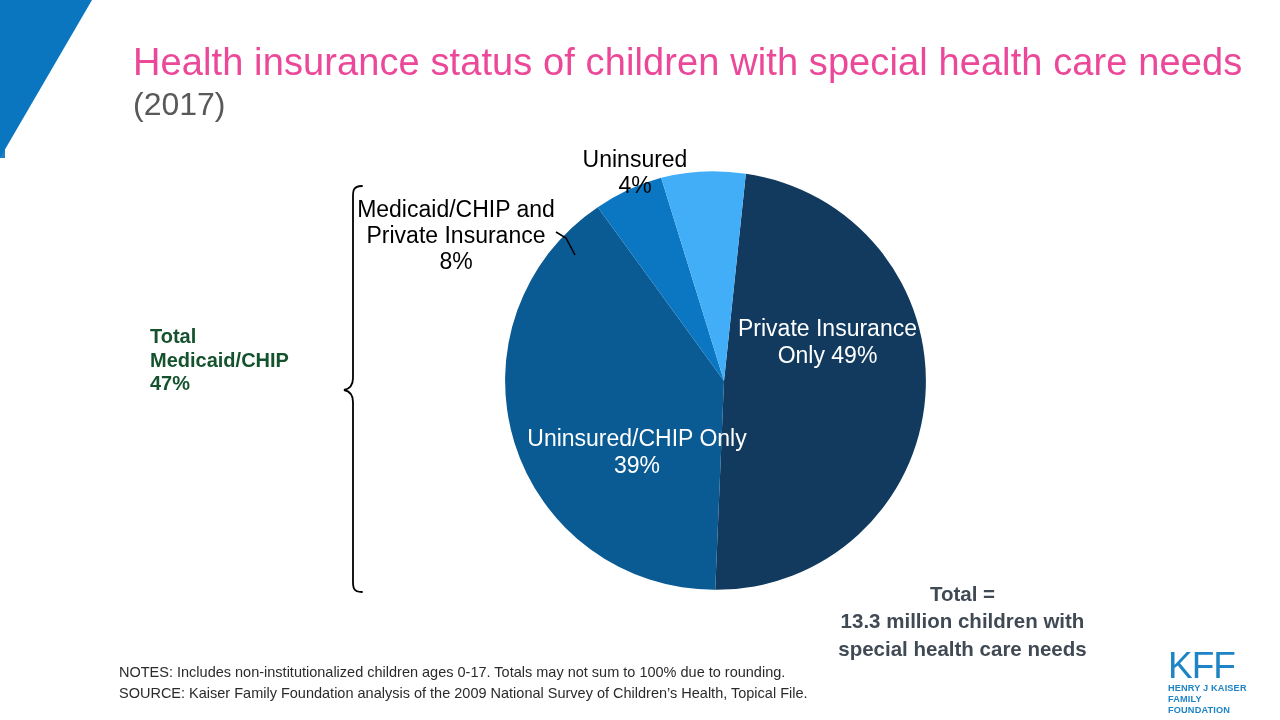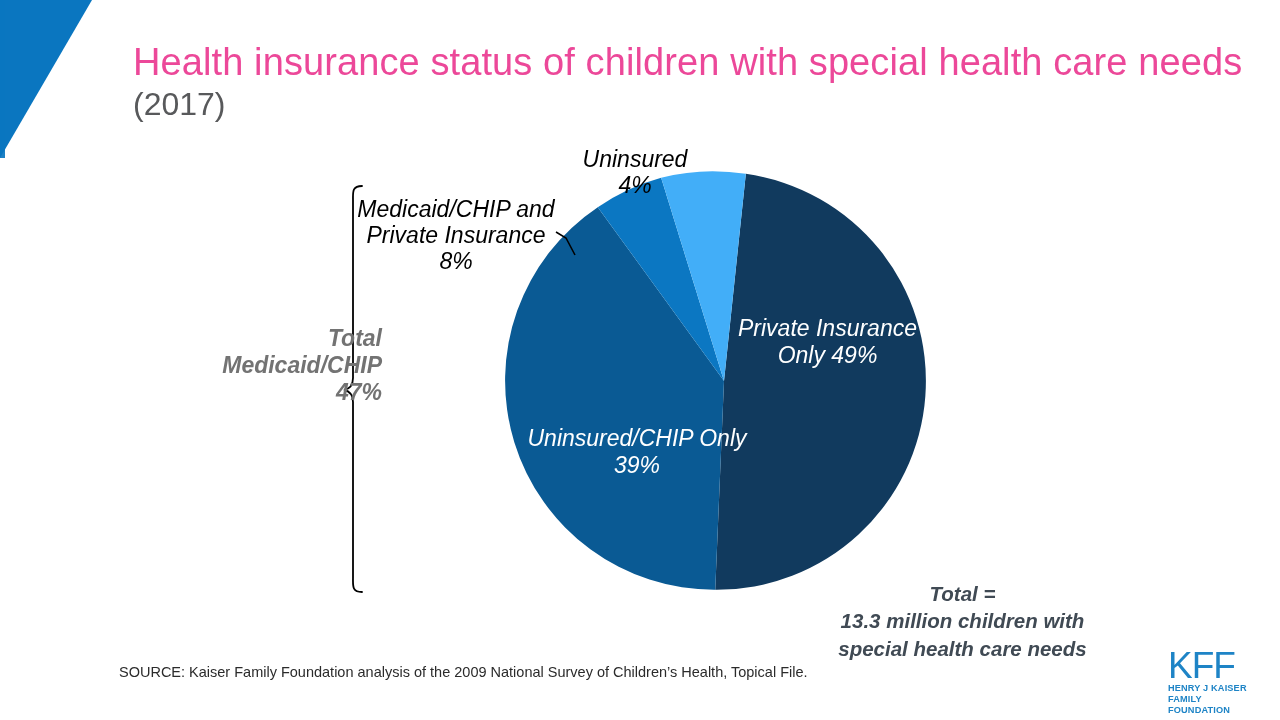--- a/index.html
+++ b/index.html
@@ -14,33 +14,33 @@
   
   #title-block{position:absolute;left:133px;top:40px;width:1110px;}
   #chart-title{
     font-size:38px;color:#ec4899;line-height:1.16;
     font-weight:400;letter-spacing:.1px;white-space:nowrap;
   }
   #chart-subtitle{
     font-size:32px;color:#58595b;line-height:1.15;margin-top:2px;font-weight:400;
   }
   
-  #chart-stage{position:absolute;left:0;top:0;width:1280px;height:720px;font-style:italic;}
+  #chart-stage{position:absolute;left:0;top:0;width:1280px;height:720px;}
   #pie-svg{position:absolute;left:0;top:0;}
   
   .callout{position:absolute;color:#000000;font-size:23px;line-height:1.13;text-align:center;}
   #label-uninsured{left:540px;top:146px;width:190px;}
   #label-medchip-private{left:336px;top:196px;width:240px;}
   .slice-label{position:absolute;color:#ffffff;font-size:23px;line-height:1.16;text-align:center;}
   #label-private-only{left:715px;top:315px;width:225px;}
   #label-medicaid-only{left:512px;top:425px;width:250px;}
   
   #label-total-medicaid{
     position:absolute;left:150px;top:325px;width:232px;
-    font-size:23px;font-weight:bold;color:#737373;text-align:right;line-height:1.18;
+    font-size:20px;font-weight:bold;color:#14532d;text-align:left;line-height:1.18;
   }
   
   #label-total-note{
     position:absolute;left:790px;top:548px;width:345px;
     font-size:20.5px;font-weight:bold;color:#404a54;text-align:center;line-height:1.33;margin-top:32px;
   }
   
   #footnotes{
     position:absolute;left:119px;top:662px;width:1000px;
     font-size:14.5px;color:#2b2b2b;line-height:1.42;
@@ -112,20 +112,21 @@
   <div id="label-total-medicaid" style="white-space:pre-line">Total
 Medicaid/CHIP
 47%</div>
 
   <div id="label-total-note" style="white-space:pre-line">Total =
 13.3 million children with
 special health care needs</div>
 </div>
 
 <div id="footnotes">
+  <div>NOTES: Includes non-institutionalized children ages 0-17. Totals may not sum to 100% due to rounding.</div>
   <div>SOURCE: Kaiser Family Foundation analysis of the 2009 National Survey of Children’s Health, Topical File.</div>
 </div>
 
 <div id="kff-logo">
   <div id="kff-mark">KFF</div>
   <div id="kff-sub">HENRY J KAISER</div>
   <div id="kff-sub">FAMILY FOUNDATION</div>
 </div>
 
 </body></html>

